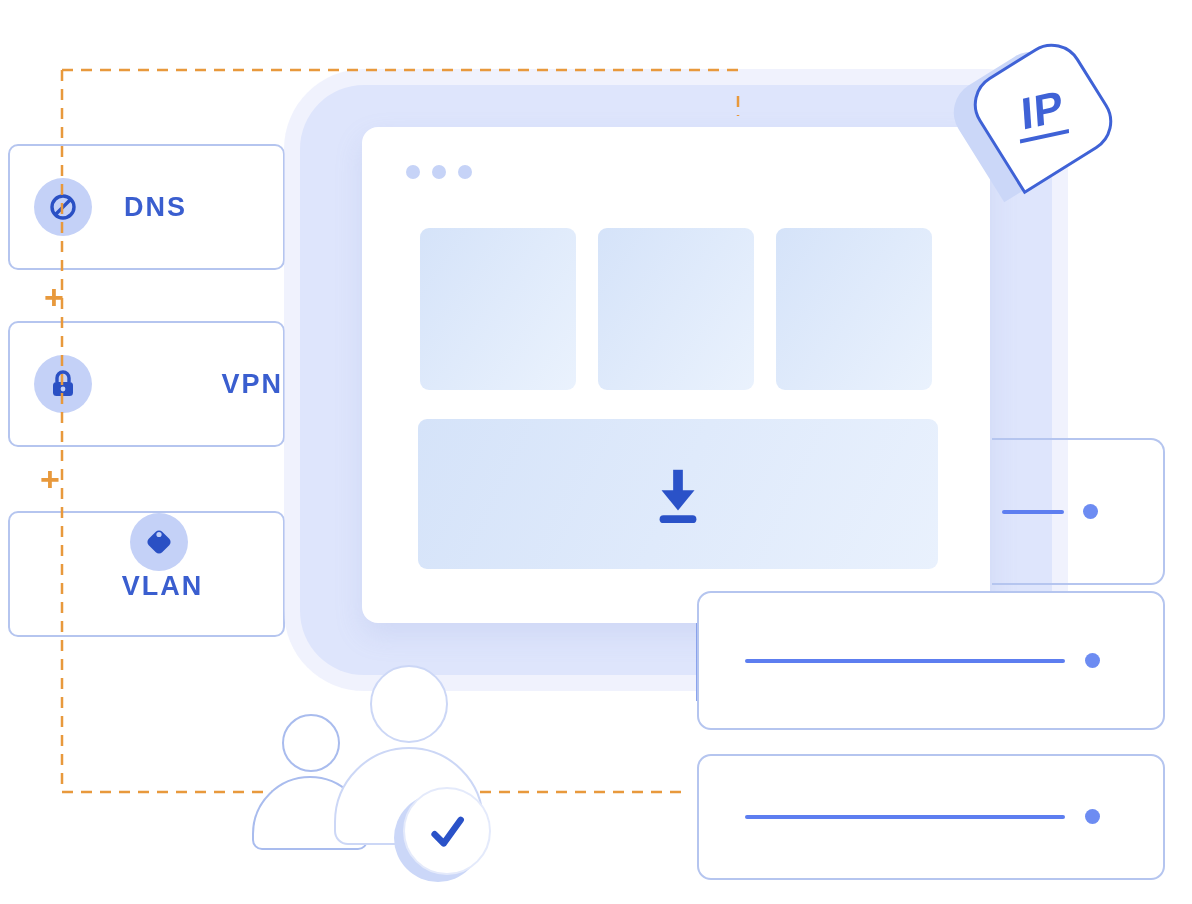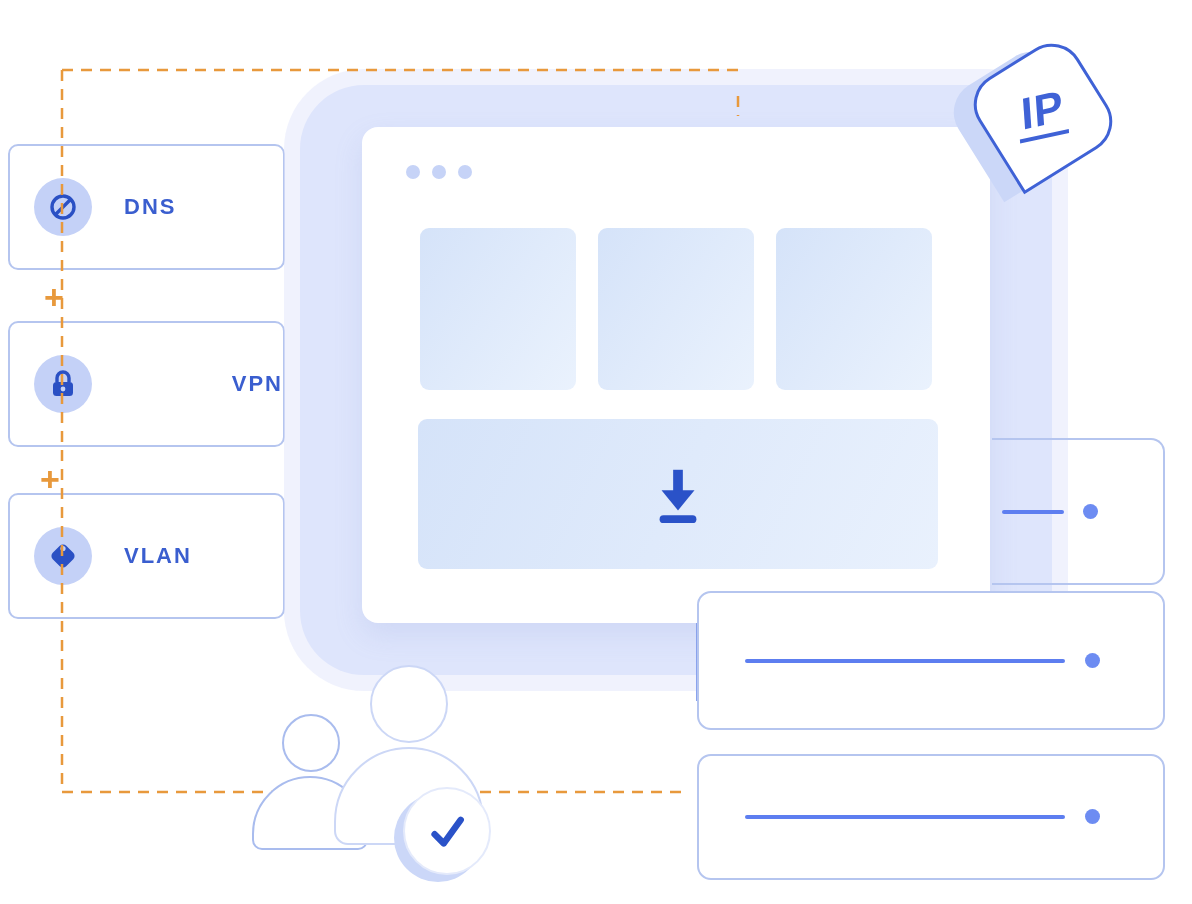--- a/index.html
+++ b/index.html
@@ -4,22 +4,22 @@
 <style>
   html,body{margin:0;padding:0;}
   body{width:1192px;height:904px;position:relative;background:#ffffff;overflow:hidden;font-family:"Liberation Sans",sans-serif;}
 
   
   #dashes{position:absolute;left:0;top:0;z-index:15;pointer-events:none;}
 
   
   .side-card{position:absolute;left:8px;width:277px;height:126px;background:#fff;border:2px solid #b5c5ef;border-radius:10px;display:flex;align-items:center;z-index:5;box-sizing:border-box;}
   .icon-circle{width:58px;height:58px;border-radius:50%;background:#c4d1f7;margin-left:24px;display:flex;align-items:center;justify-content:center;flex:0 0 auto;}
-  .side-label{margin-left:32px;font-size:22px;font-weight:bold;color:#3a5ecf;letter-spacing:2px;}
-  #card-dns{top:144px;} #card-vpn{top:321px;justify-content:space-between;} #card-vlan{top:493px;}
+  .side-label{margin-left:32px;font-size:27px;font-weight:bold;color:#3a5ecf;letter-spacing:2px;}
+  #card-dns{top:144px;} #card-vpn{top:321px;justify-content:space-between;} #card-vlan{top:511px;flex-direction:column;}
   .plus{position:absolute;color:#e8993c;font-size:34px;font-weight:bold;z-index:5;line-height:1;}
   #plus-1{left:44px;top:280px;} #plus-2{left:40px;top:462px;}
 
   
   #panel{position:absolute;left:300px;top:85px;width:752px;height:590px;background:#dee5fc;border-radius:64px;z-index:10;box-shadow:0 0 0 16px rgba(227,232,252,.55);}
   #window{position:absolute;left:362px;top:127px;width:628px;height:496px;background:#fff;border-radius:16px;z-index:12;box-shadow:0 12px 28px rgba(140,155,215,.18);}
   #window-dots{position:absolute;left:44px;top:38px;display:flex;gap:12px;}
   #window-dots .dot{width:14px;height:14px;border-radius:50%;background:#c6d3f7;}
   #content-cards{position:absolute;left:58px;top:101px;display:flex;gap:22px;}
   .content-card{width:156px;height:162px;border-radius:9px;background:linear-gradient(125deg,#d5e3f9 0%,#eaf2fd 100%);}

